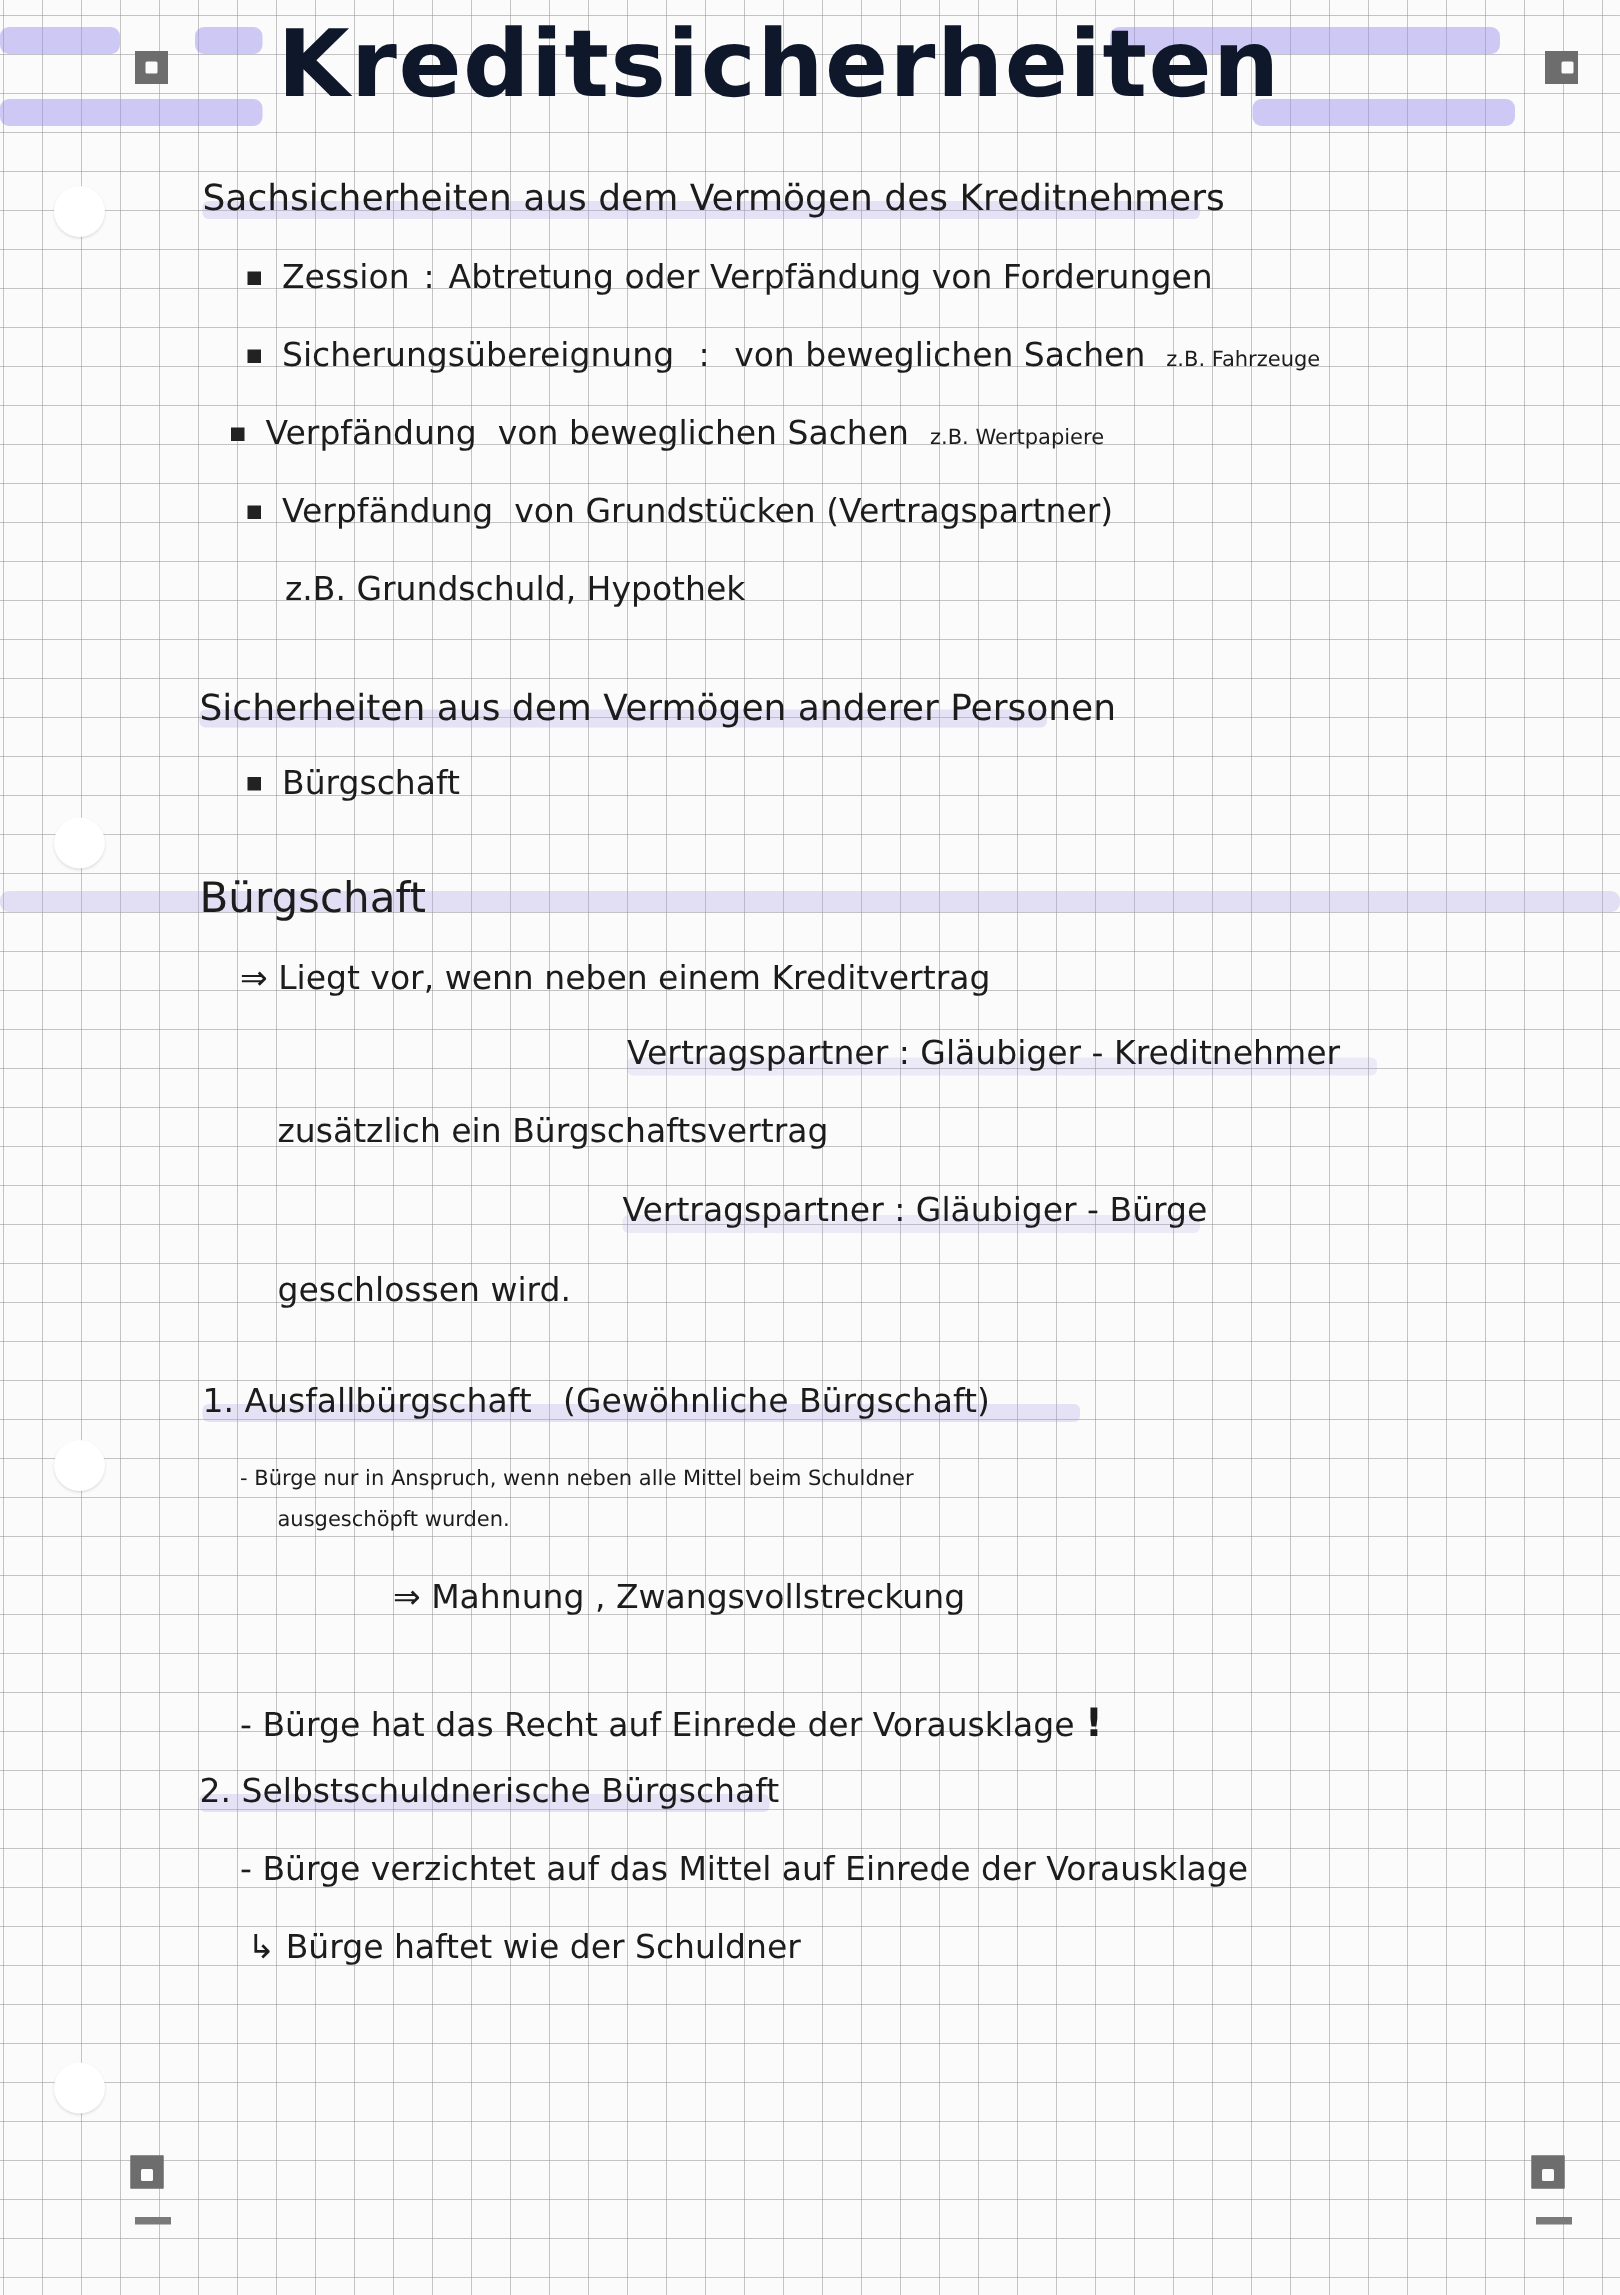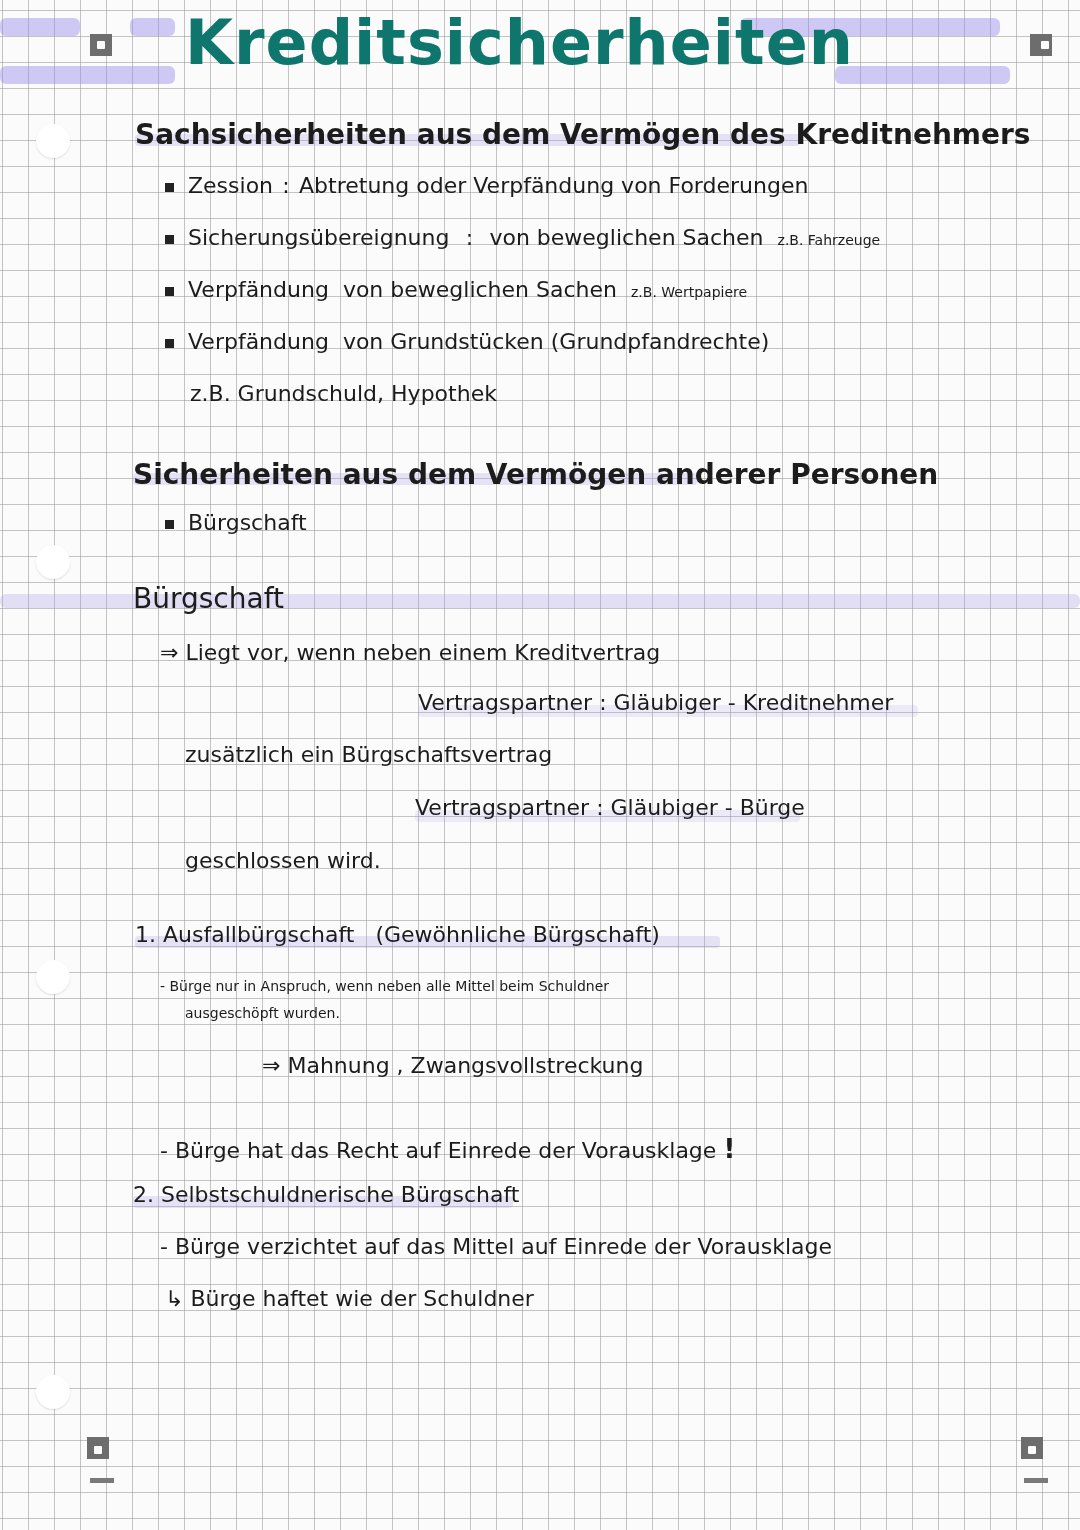--- a/index.html
+++ b/index.html
@@ -23,22 +23,22 @@
     .corner {
       position: absolute; width: 22px; height: 22px; background: #6d6d6d;
       box-sizing: border-box; border: 4px solid #6d6d6d;
     }
     .corner .inner { position: absolute; left: 3px; top: 3px; width: 8px; height: 8px; background: #fbfbfb; border-radius: 1px; }
     .dash { position: absolute; width: 24px; height: 5px; background: #7a7a7a; }
     .hole {
       position: absolute; width: 34px; height: 34px; border-radius: 50%;
       background: #ffffff; box-shadow: 0 1px 2px rgba(0,0,0,0.12);
     }
-    .title { font-size: 62px; font-weight: bold; letter-spacing: 1px; color: #0f766e; font-family: "DejaVu Sans", sans-serif; }
-    .h2 { font-size: 28px; font-weight: bold; }
+    .title { font-size: 62px; font-weight: bold; letter-spacing: 1px; color: #0f172a; font-family: "DejaVu Sans", sans-serif; }
+    .h2 { font-size: 24px; }
     .txt { font-size: 22px; }
     .small { font-size: 14px; }
     .bullet { display: inline-block; width: 9px; height: 9px; background: #222; margin-right: 14px; vertical-align: middle; }
     .sep { display: inline-block; width: 26px; text-align: center; }
     .heading-hl { position: absolute; height: 12px; background: rgba(170,160,225,0.28); border-radius: 4px; }
   </style>
 </head>
 <body>
 
 <div class="hole" style="left:36px; top:124px;"></div>
@@ -71,25 +71,25 @@
 
 <div class="heading-hl" style="left:135px; top:134px; width:665px;"></div>
 <div class="abs h2" style="left:135px; top:118px;">Sachsicherheiten aus dem Vermögen des Kreditnehmers</div>
 
 <div class="abs txt" style="left:165px; top:173px;">
   <span class="bullet"></span><span>Zession</span><span class="sep">:</span><span>Abtretung oder Verpfändung von Forderungen</span>
 </div>
 <div class="abs txt" style="left:165px; top:225px;">
   <span class="bullet"></span><span>Sicherungsübereignung</span><span class="sep" style="width:40px;">:</span><span>von beweglichen Sachen</span>&nbsp;&nbsp;<span class="small">z.B. Fahrzeuge</span>
 </div>
-<div class="abs txt" style="left:165px; top:277px;">
+<div class="abs txt" style="left:154px; top:277px;">
   <span class="bullet"></span><span>Verpfändung</span>&nbsp;&nbsp;<span>von beweglichen Sachen</span>&nbsp;&nbsp;<span class="small">z.B. Wertpapiere</span>
 </div>
 <div class="abs txt" style="left:165px; top:329px;">
-  <span class="bullet"></span><span>Verpfändung</span>&nbsp;&nbsp;<span>von Grundstücken (Grundpfandrechte)</span>
+  <span class="bullet"></span><span>Verpfändung</span>&nbsp;&nbsp;<span>von Grundstücken (Vertragspartner)</span>
 </div>
 <div class="abs txt" style="left:190px; top:381px;">z.B. Grundschuld, Hypothek</div>
 
 <div class="heading-hl" style="left:133px; top:473px; width:565px;"></div>
 <div class="abs h2" style="left:133px; top:458px;">Sicherheiten aus dem Vermögen anderer Personen</div>
 <div class="abs txt" style="left:165px; top:510px;">
   <span class="bullet"></span><span>Bürgschaft</span>
 </div>
 
 <div class="hl hl-soft" style="left:0; top:594px; width:1080px;"></div>

